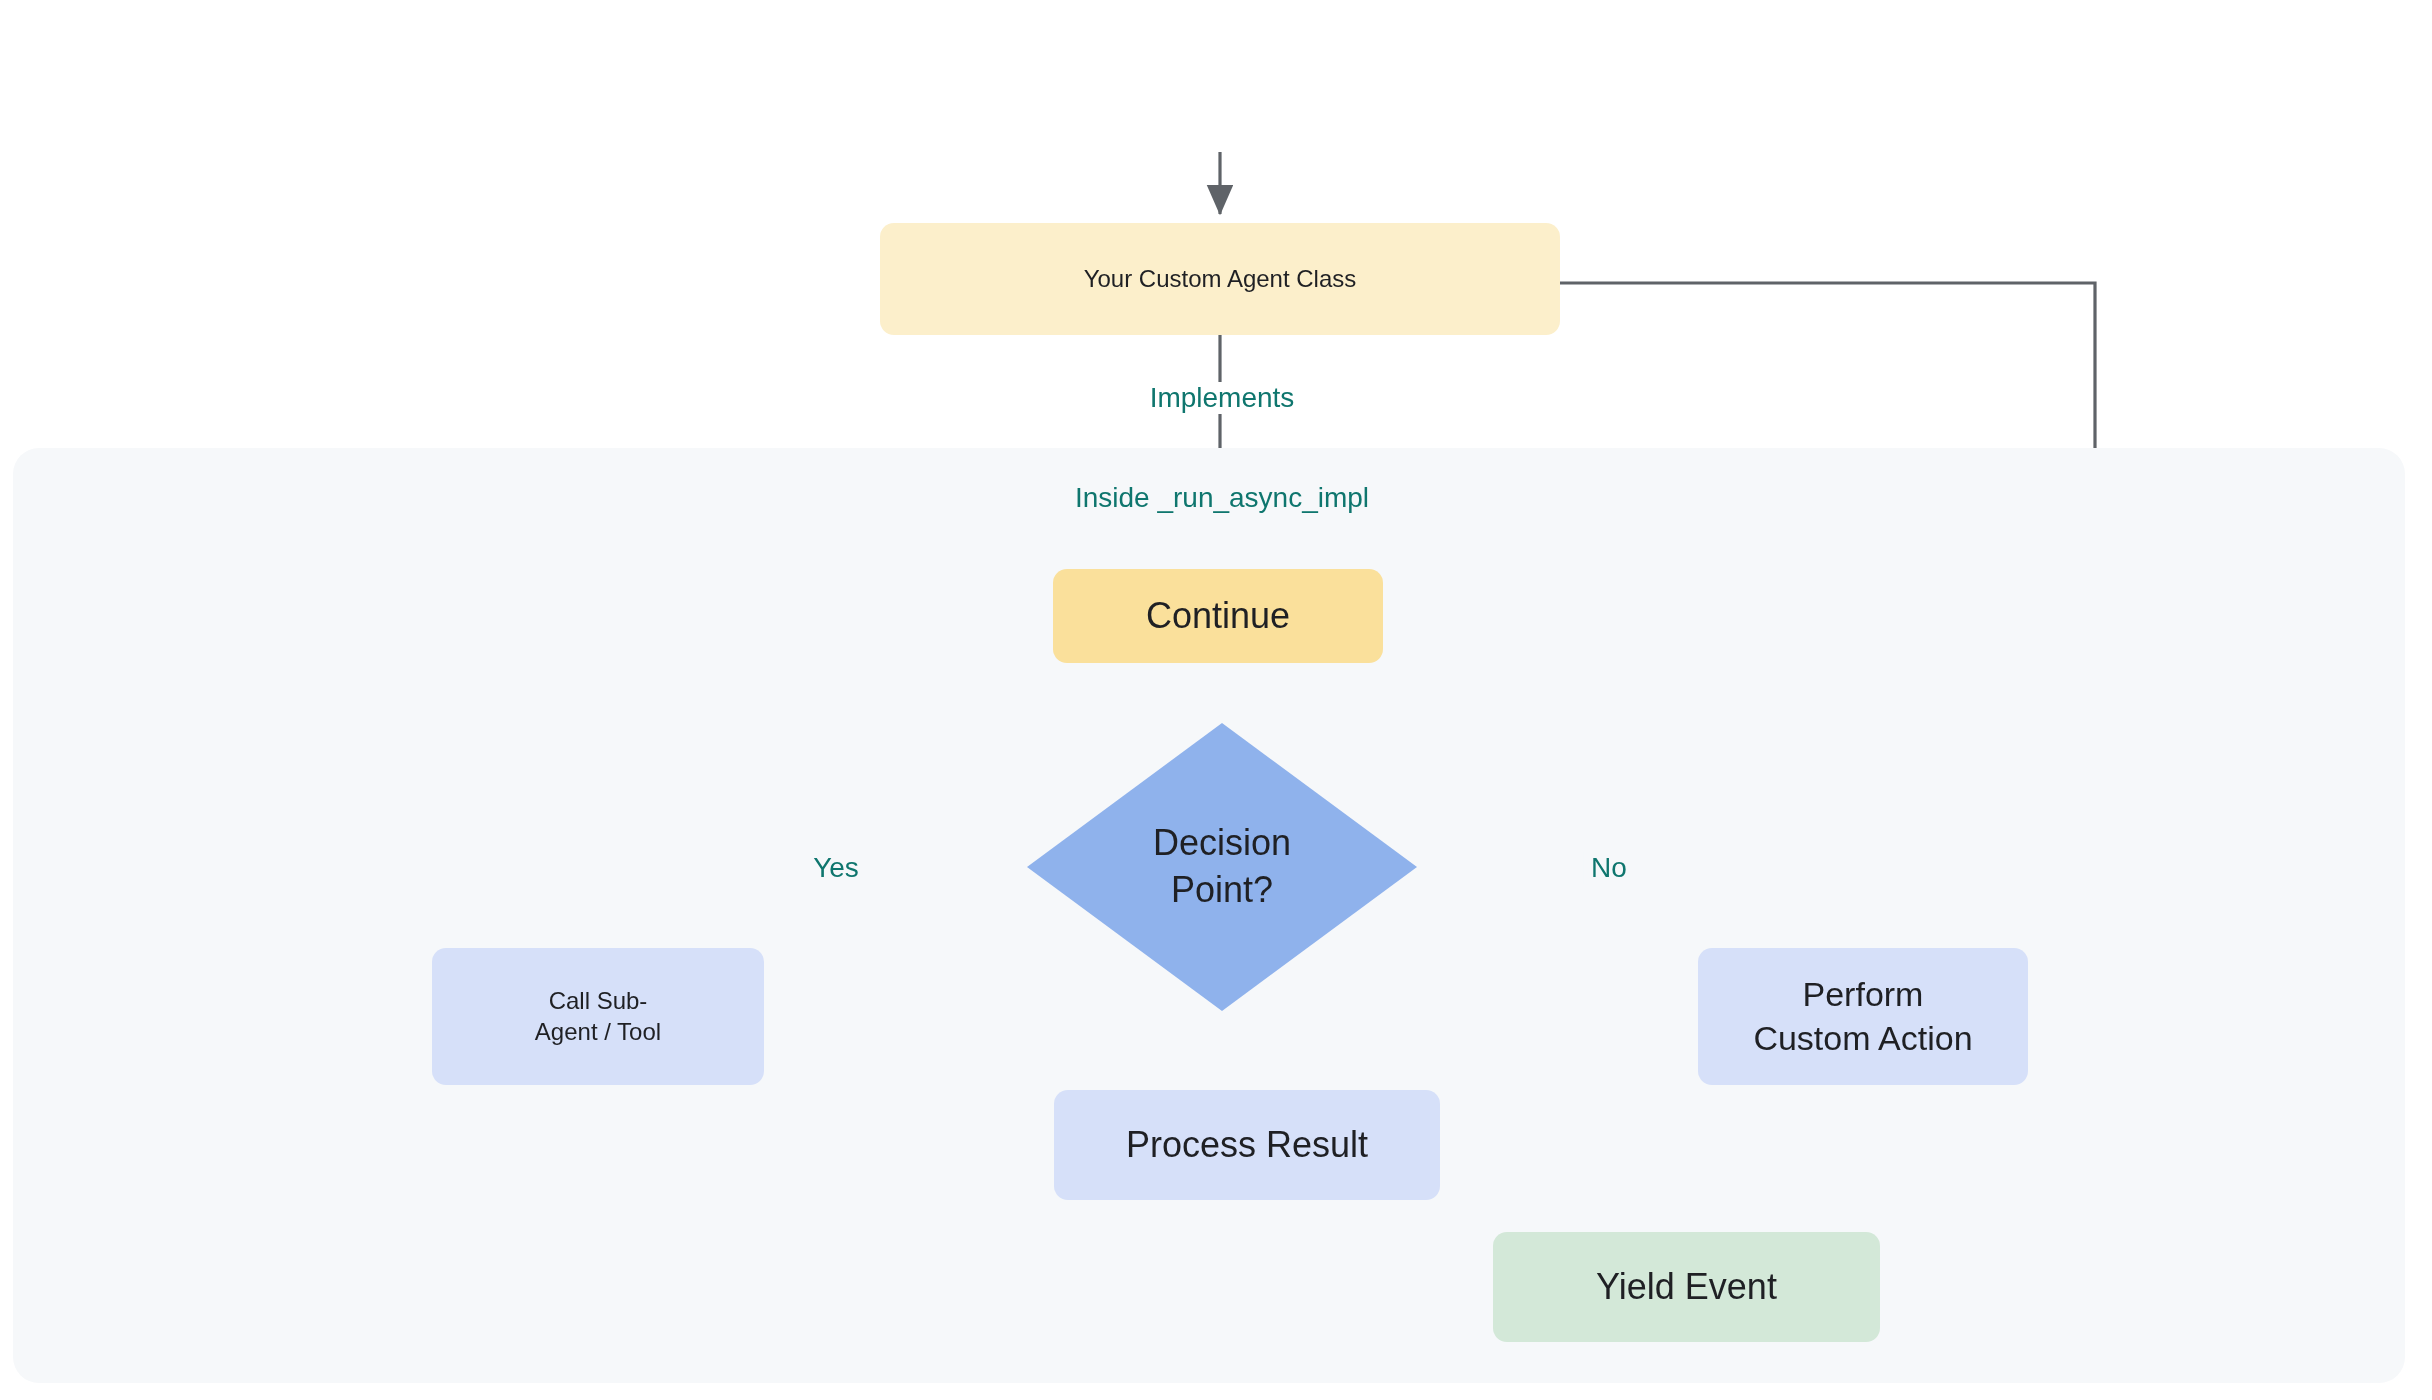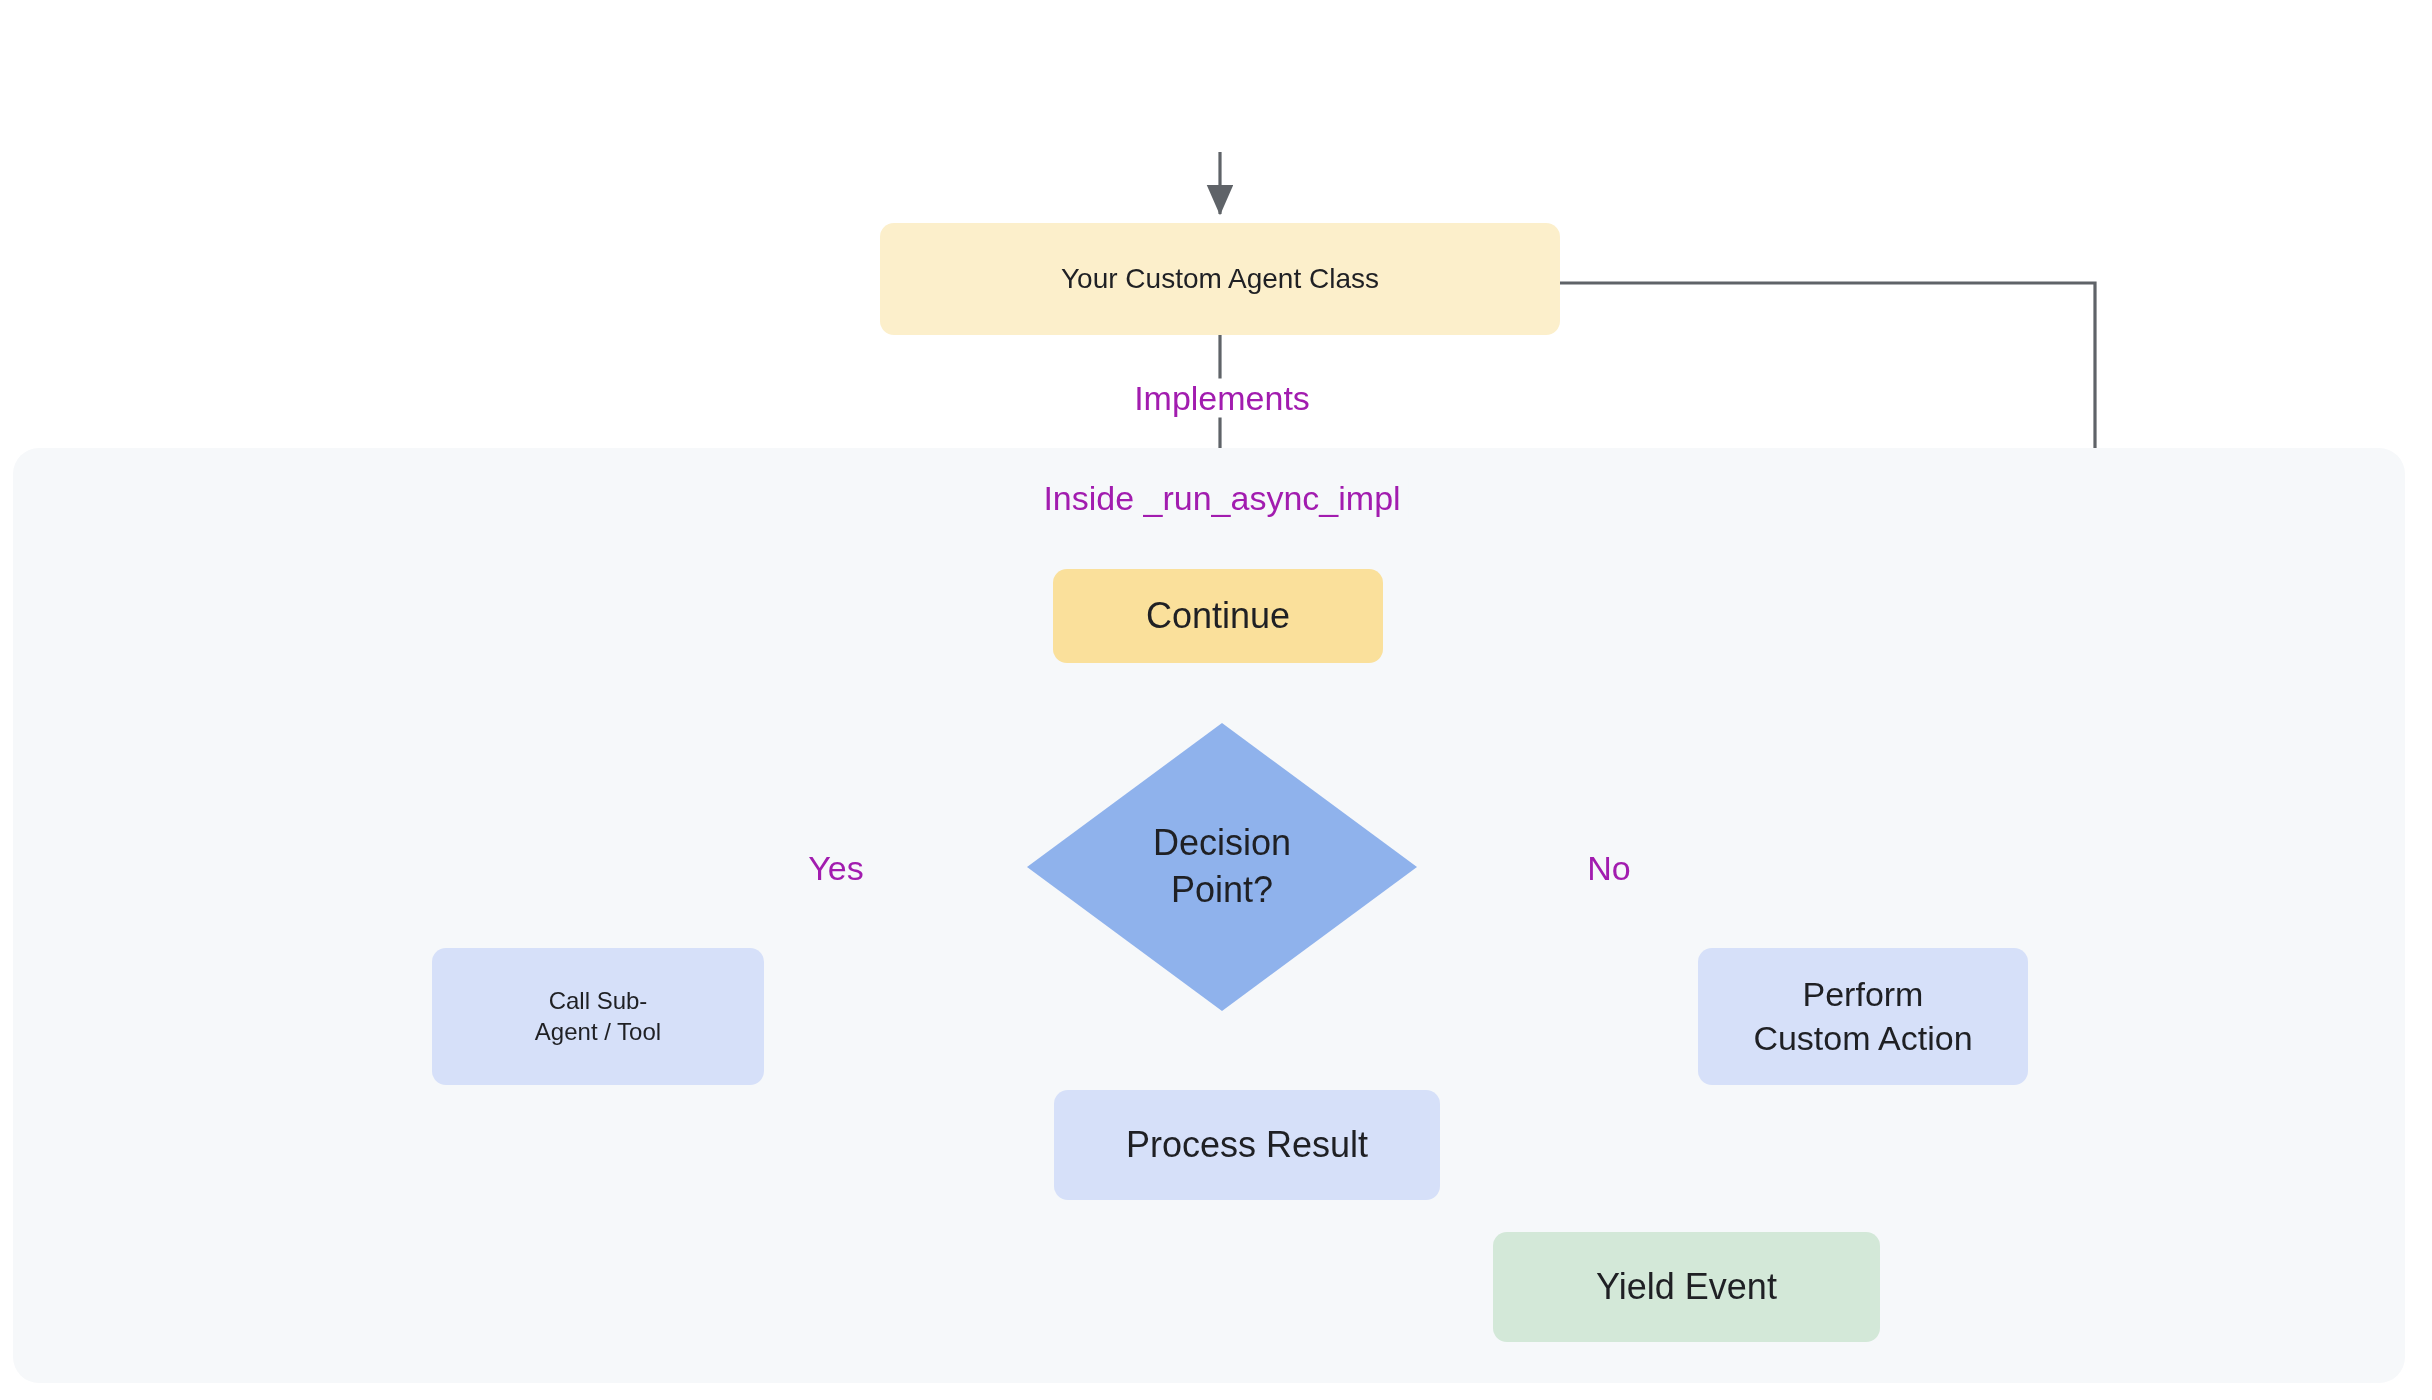--- a/index.html
+++ b/index.html
@@ -38,22 +38,22 @@
     z-index: 3;
   }
   .node-label {
     display: block;
     width: 100%;
     white-space: pre-line;
   }
   .edge-label {
     position: absolute;
     z-index: 4;
-    color: #a21caf;
-    font-size: 34px;
+    color: #0f766e;
+    font-size: 28px;
     background: transparent;
     white-space: nowrap;
     transform: translate(-50%, -50%);
     text-align: center;
   }
   .edge-label.on-panel {
     background: #f6f8fa;
     padding: 0 8px;
   }
   .edge-label.on-white {
@@ -101,21 +101,21 @@
       <path d="M1862,1085 L1862,1145 L1450,1145" marker-end="url(#arrow)"></path>
 
       <path d="M1240,1200 L1240,1292 L1482,1292" marker-end="url(#arrow)"></path>
 
       <path d="M1560,283 L2095,283 L2095,1292 L1885,1292" marker-end="url(#arrow)"></path>
 
     </g>
   </svg>
 
 
-  <div class="node" style="left:880px; top:223px; width:680px; height:112px; background:#fcefcb; color:#1f2024; font-size:28px;">
+  <div class="node" style="left:880px; top:223px; width:680px; height:112px; background:#fcefcb; color:#1f2024; font-size:24px;">
     <span class="node-label">Your Custom Agent Class</span>
   </div>
 
   <div class="node" style="left:1053px; top:569px; width:330px; height:94px; background:#fae09b; color:#1f2024; font-size:36px;">
     <span class="node-label">Continue</span>
   </div>
 
   <div style="position:absolute; left:1027px; top:723px; width:390px; height:288px; z-index:3;">
     <svg width="390" height="288" viewBox="0 0 390 288" style="position:absolute; left:0; top:0;">
       <polygon points="195,0 390,144 195,288 0,144" fill="#8fb2ec"></polygon>

